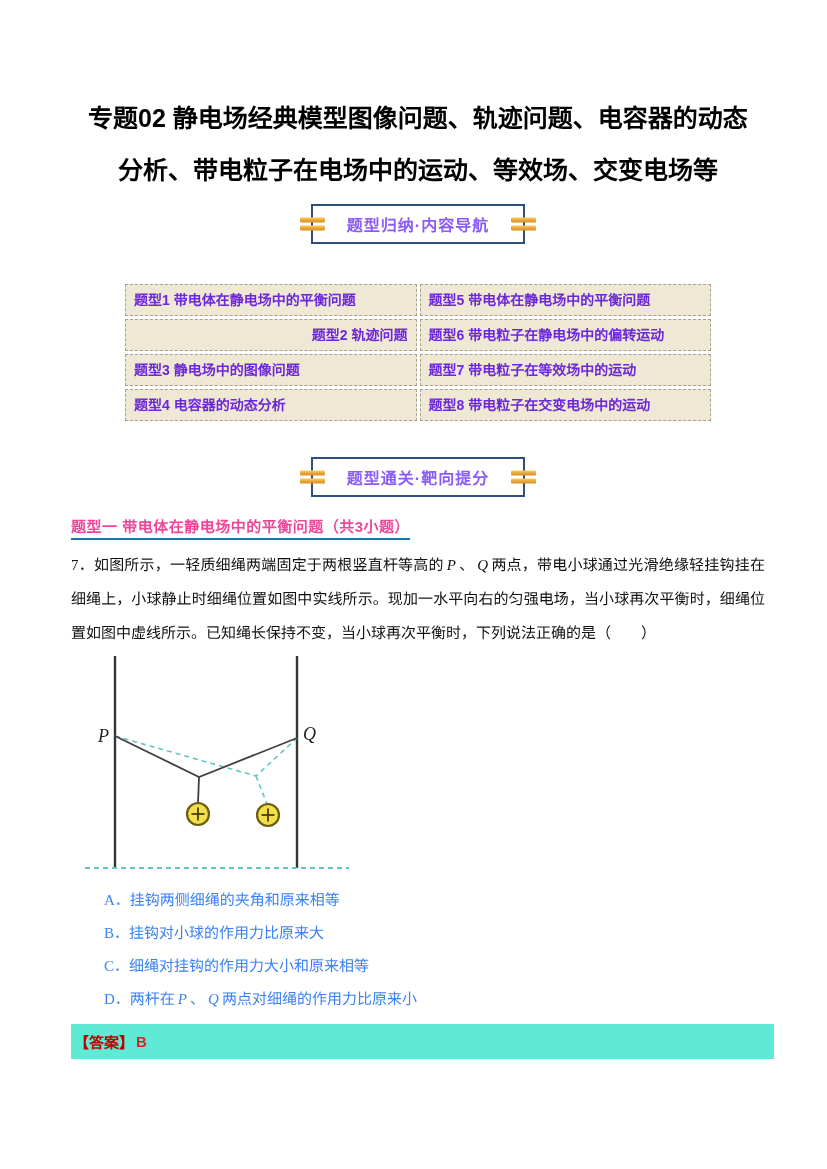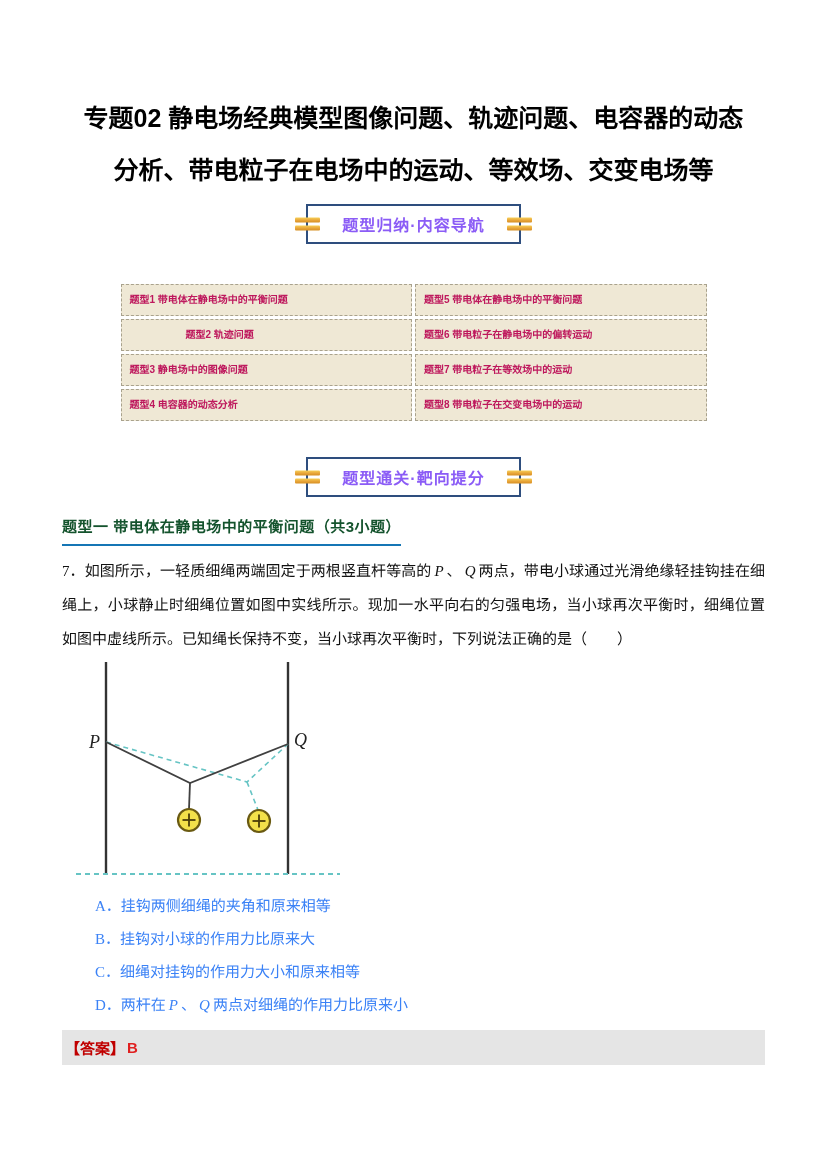--- a/index.html
+++ b/index.html
@@ -3,21 +3,21 @@
 <meta charset="utf-8">
 <style>
   * { margin: 0; padding: 0; box-sizing: border-box; }
   html, body { background: #ffffff; }
   body {
     width: 827px; height: 1169px;
     position: relative; overflow: hidden;
     font-family: "Liberation Sans", sans-serif;
     color: #1a1a1a;
   }
-  .page { position: absolute; inset: 0; }
+  .page { position: absolute; inset: 0; margin-left: 9px; }
 
   
   .doc-title {
     padding-top: 92px;
     text-align: center;
     font-size: 25px; font-weight: bold; color: #000;
     line-height: 52px;
     font-family: "Liberation Sans", sans-serif;
   }
   .doc-title .line { display: block; }
@@ -51,33 +51,33 @@
   
   .type-table {
     width: 586px; margin: 40px auto 0 auto;
     display: grid; grid-template-columns: 1fr 1fr;
     gap: 3px;
   }
   .type-cell {
     background: #efe8d5;
     border: 1px dashed #a9a28d;
     padding: 5px 8px;
-    font-size: 10px; font-weight: bold; color: #be185d;
+    font-size: 14px; font-weight: bold; color: #6d28d9;
     line-height: 20px; white-space: nowrap; overflow: hidden;
   }
-  .type-cell.indent { padding-left: 64px; }
+  .type-cell.indent { padding-left: 64px; text-align: right; }
 
   
   .section-wrap { margin: 18px 0 0 62px; }
   .section-heading {
     display: inline-block;
-    font-size: 15px; font-weight: bold; color: #14532d;
+    font-size: 15px; font-weight: bold; color: #ec4899;
     letter-spacing: 0.5px;
     border-bottom: 2.5px solid #1576b5;
-    padding-bottom: 8px;
+    padding-bottom: 2px;
   }
 
   
   .question {
     margin: 8px 62px 0 62px;
     font-size: 15px; line-height: 34px;
     text-align: justify;
     font-family: "Liberation Serif", serif;
     color: #111;
   }
@@ -93,21 +93,21 @@
   .options { list-style: none; margin: 6px 0 0 95px; }
   .options li {
     font-size: 15px; line-height: 33px;
     font-family: "Liberation Serif", serif;
     color: #3b82f6;
   }
 
   
   .answer-bar {
     margin: 8px 0 0 62px; width: 703px; height: 35px;
-    background: #e5e5e5;
+    background: #5eead4;
     display: flex; align-items: center;
     padding-left: 3px;
   }
   .answer-label {
     font-size: 15px; font-weight: bold; color: #c00000;
     font-family: "Liberation Sans", sans-serif;
   }
   .answer-value {
     font-size: 15px; color: #e02020; font-weight: bold;
     margin-left: 2px;

